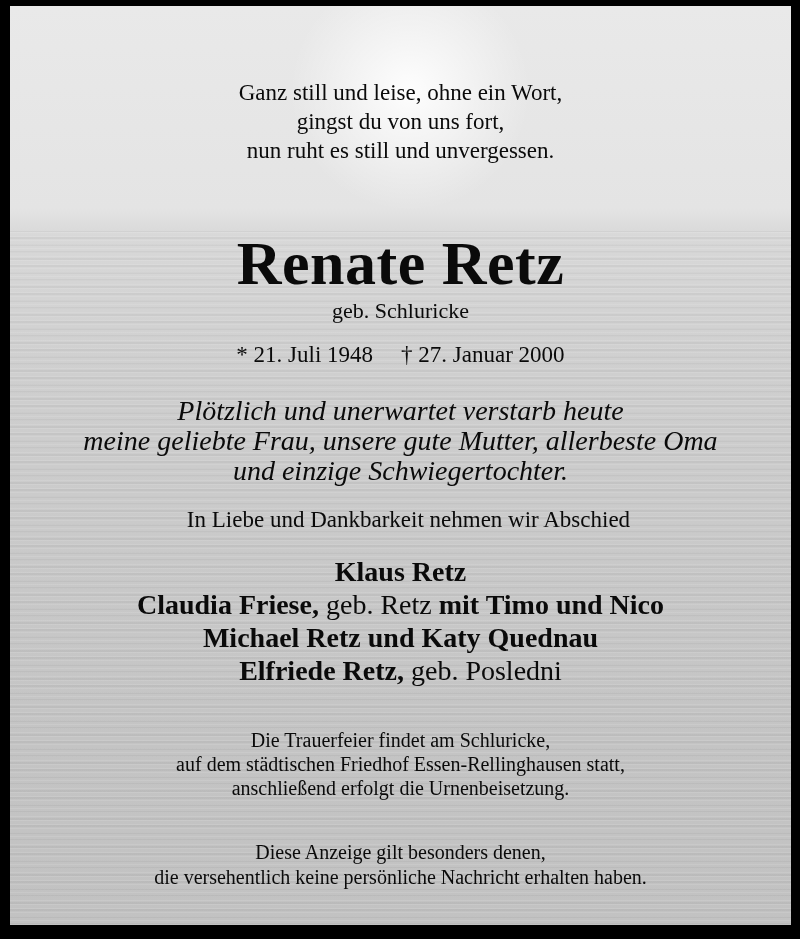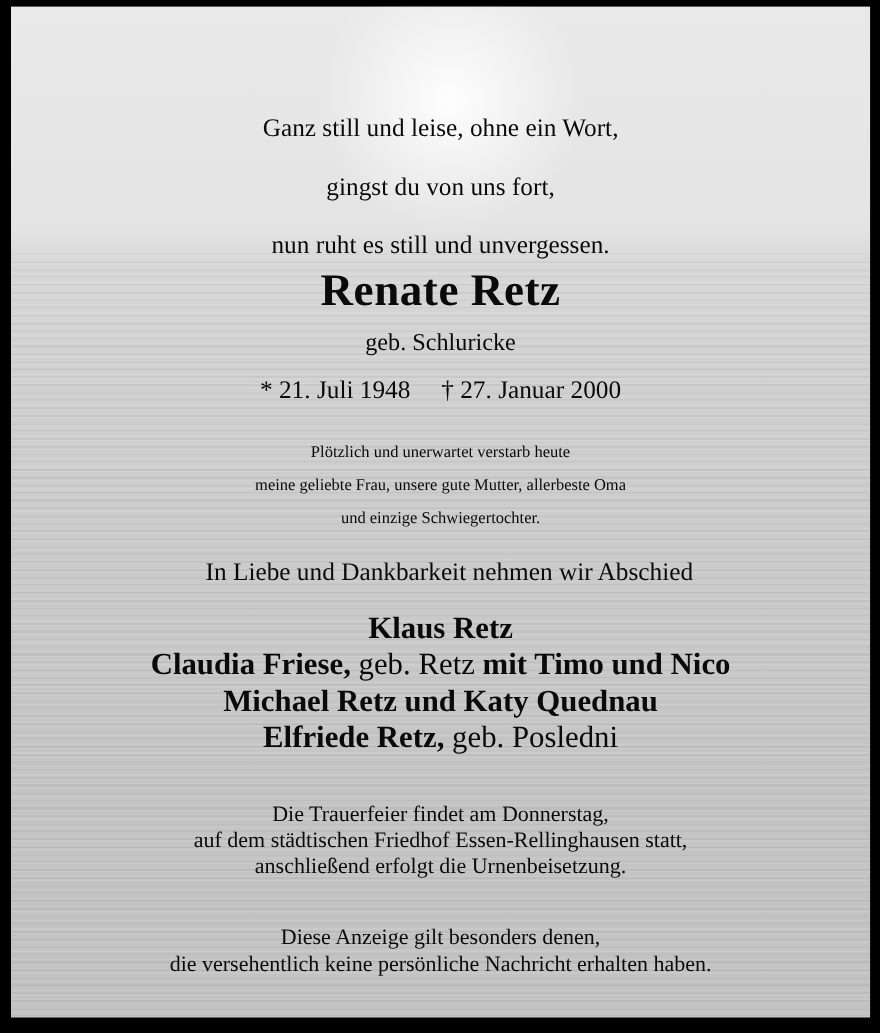--- a/index.html
+++ b/index.html
@@ -45,27 +45,27 @@
       text-align: center;
     }
     .poem {
       position: absolute;
       left: 0;
       right: 0;
       top: 72px;
       font-size: 23px;
       line-height: 29px;
     }
-    .poem div { white-space: nowrap; margin-top: 24px; }
+    .poem div { white-space: nowrap; }
     .name {
       position: absolute;
       left: 0;
       right: 0;
       top: 222px;
-      font-size: 41px;
+      font-size: 62px;
       font-weight: bold;
       line-height: 70px;
       letter-spacing: 0.5px;
     }
     .maiden {
       position: absolute;
       left: 0;
       right: 0;
       top: 291px;
       font-size: 22px;
@@ -79,22 +79,23 @@
       font-size: 23px;
       line-height: 30px;
       white-space: nowrap;
     }
     .dates .gap { display: inline-block; width: 28px; }
     .notice {
       position: absolute;
       left: 0;
       right: 0;
       top: 390px;
-      font-size: 15px;
+      font-size: 28px;
       line-height: 30px;
+      font-style: italic;
     }
     .farewell {
       position: absolute;
       left: 0;
       right: 0;
       top: 499px;
       font-size: 23px;
       line-height: 30px;
       padding-left: 16px;
     }
@@ -165,21 +166,21 @@
       </div>
       <div>
         <span class="b">Michael Retz und Katy Quednau</span>
       </div>
       <div>
         <span class="b">Elfriede Retz,</span><span> geb. Posledni</span>
       </div>
     </div>
 
     <div class="ceremony">
-      <div>Die Trauerfeier findet am Donnerstag,</div>
+      <div>Die Trauerfeier findet am Schluricke,</div>
       <div>auf dem städtischen Friedhof Essen-Rellinghausen statt,</div>
       <div>anschließend erfolgt die Urnenbeisetzung.</div>
     </div>
 
     <div class="closing">
       <div>Diese Anzeige gilt besonders denen,</div>
       <div>die versehentlich keine persönliche Nachricht erhalten haben.</div>
     </div>
 
   </div>

